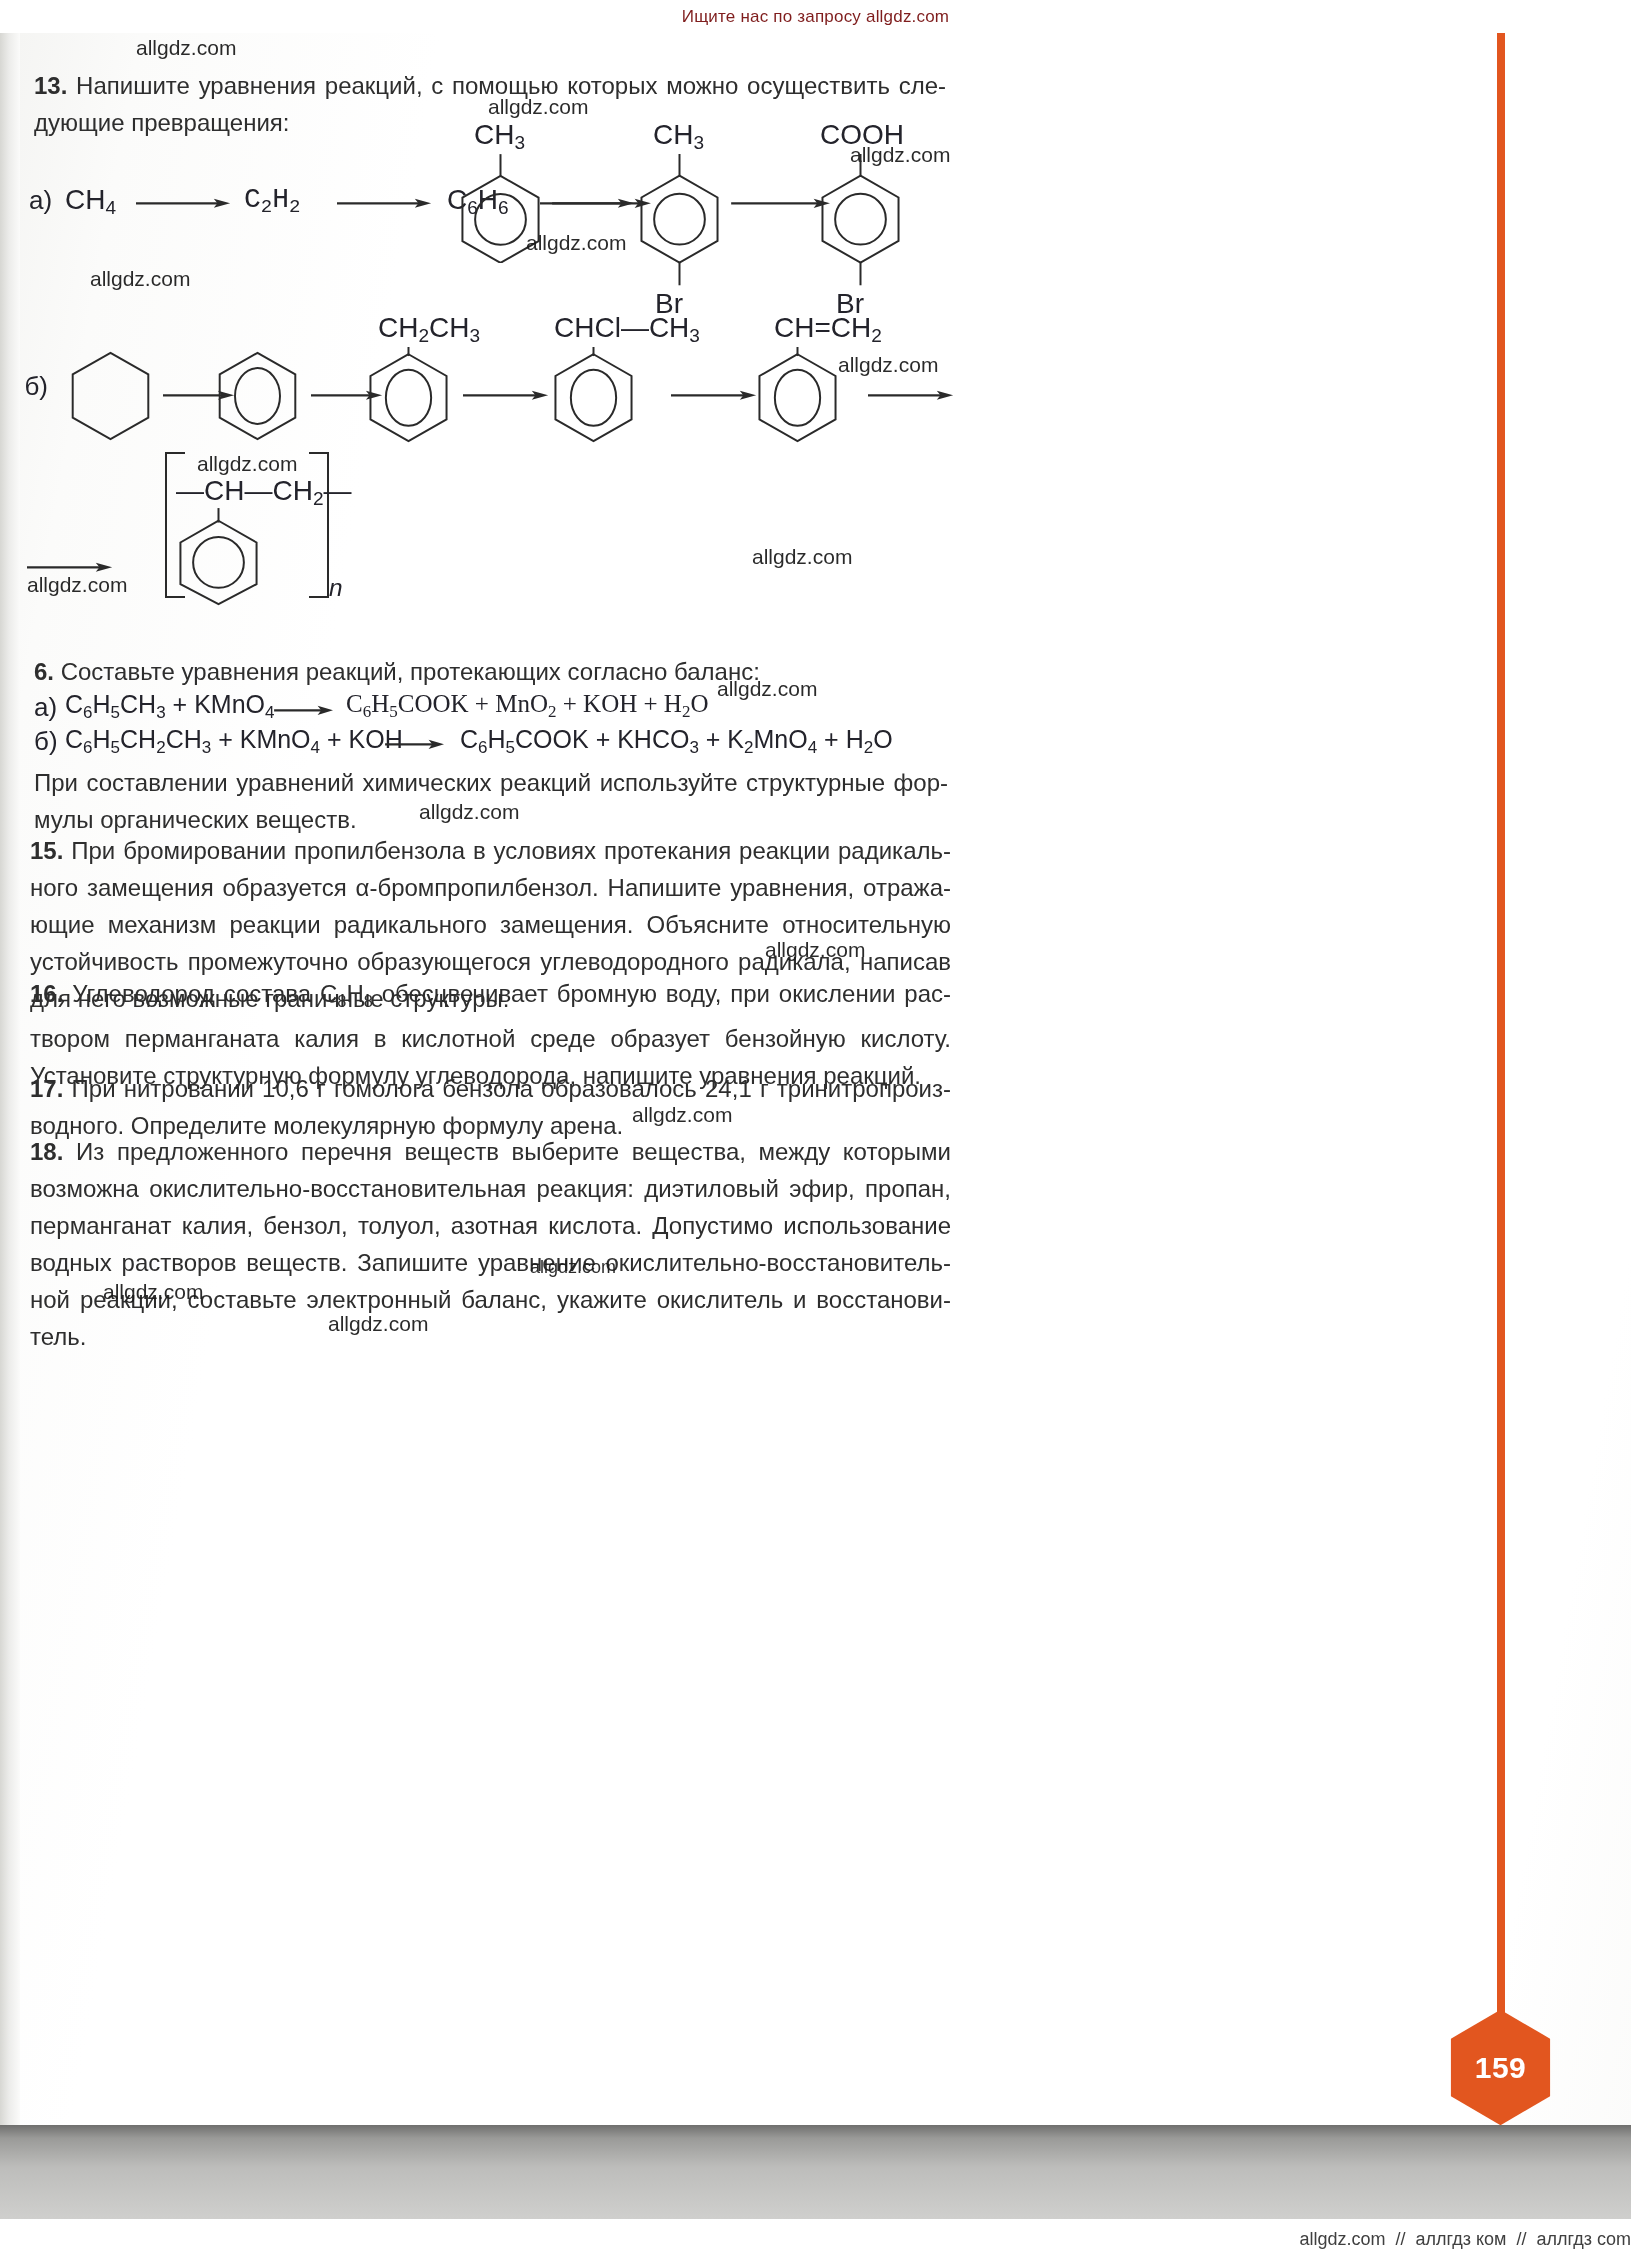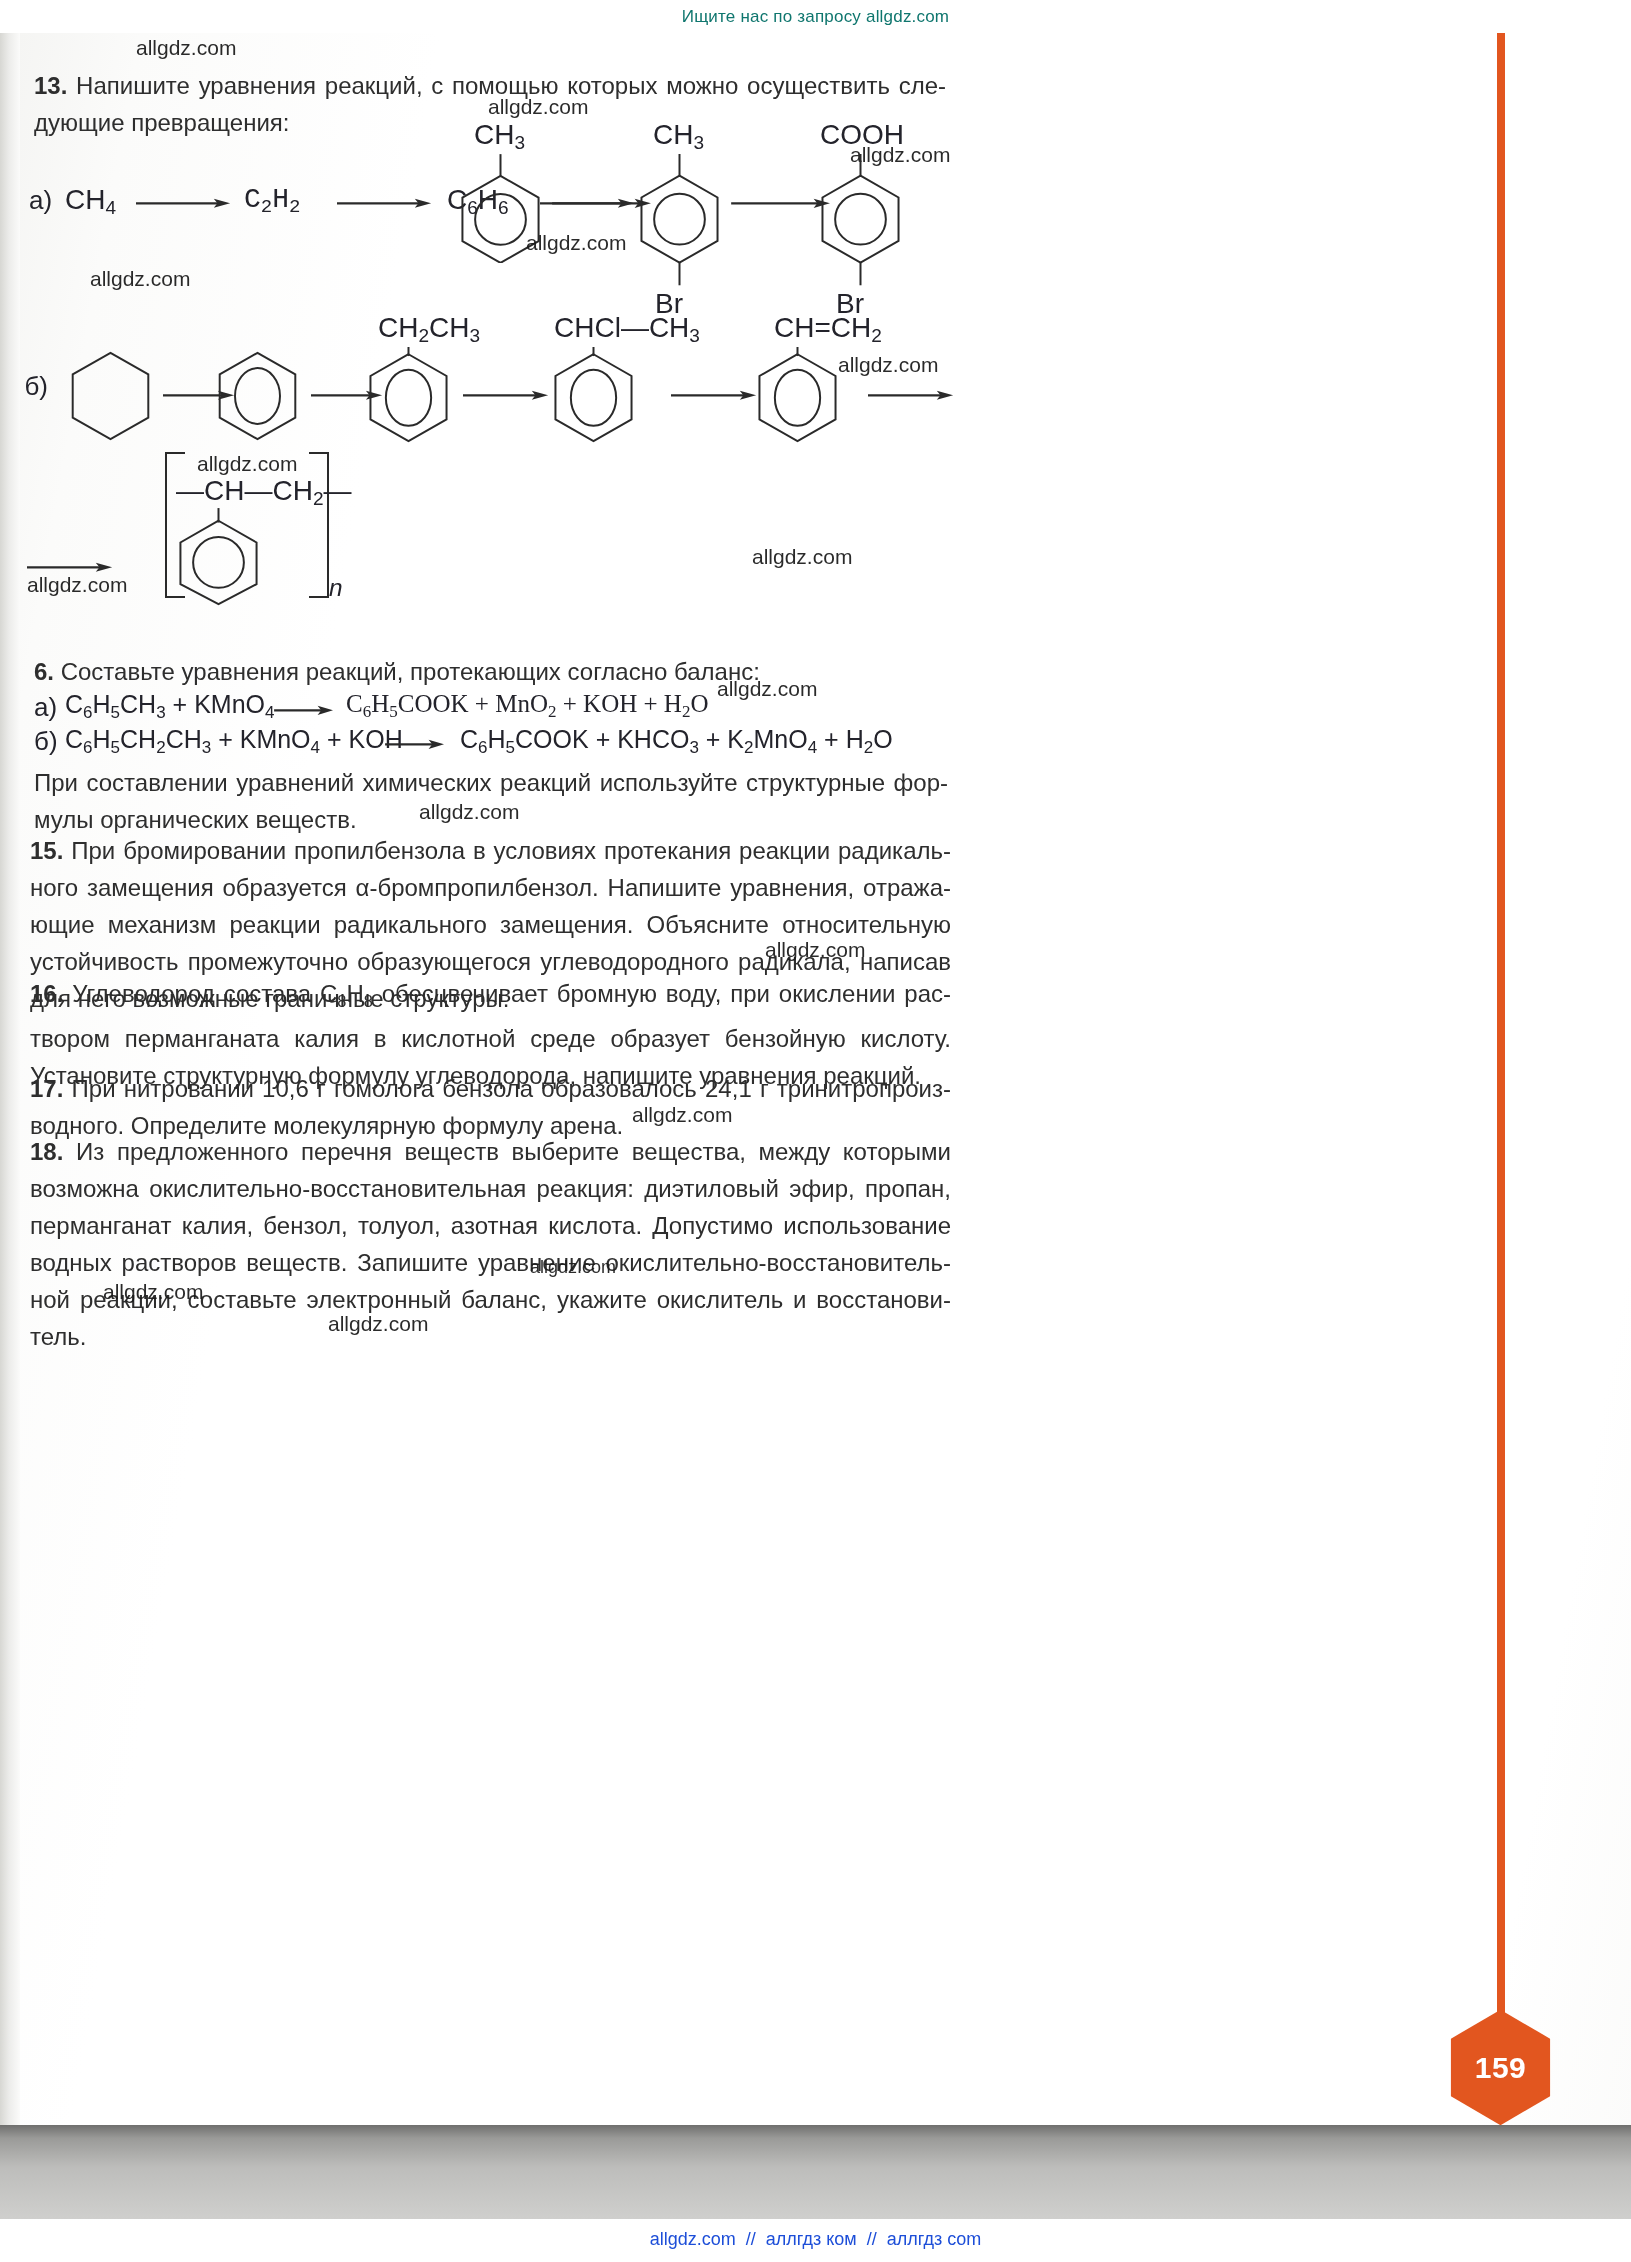--- a/index.html
+++ b/index.html
@@ -21,21 +21,21 @@
   
   .top-banner {
     position: absolute;
     top: 0; left: 0;
     width: 1631px;
     height: 33px;
     display: flex;
     align-items: center;
     justify-content: center;
     background: #ffffff;
-    color: #0f766e;
+    color: #7f1d1d;
     font-size: 17px;
     letter-spacing: 0.2px;
     font-family: "Liberation Sans", sans-serif;
   }
 
   
   .scan {
     position: absolute;
     top: 33px; left: 0;
     width: 1631px;
@@ -74,22 +74,22 @@
     background: #ffffff;
   }
   .bottom-banner {
     position: absolute;
     left: 0;
     top: 2219px;
     width: 1631px;
     height: 41px;
     display: flex;
     align-items: center;
-    justify-content: center;
-    color: #1d4ed8;
+    justify-content: flex-end;
+    color: #404040;
     font-size: 18px;
   }
   .bottom-banner span { white-space: pre; }
 
   
   .page-hex {
     position: absolute;
     left: 1447px;
     top: 2008px;
     width: 107px;

